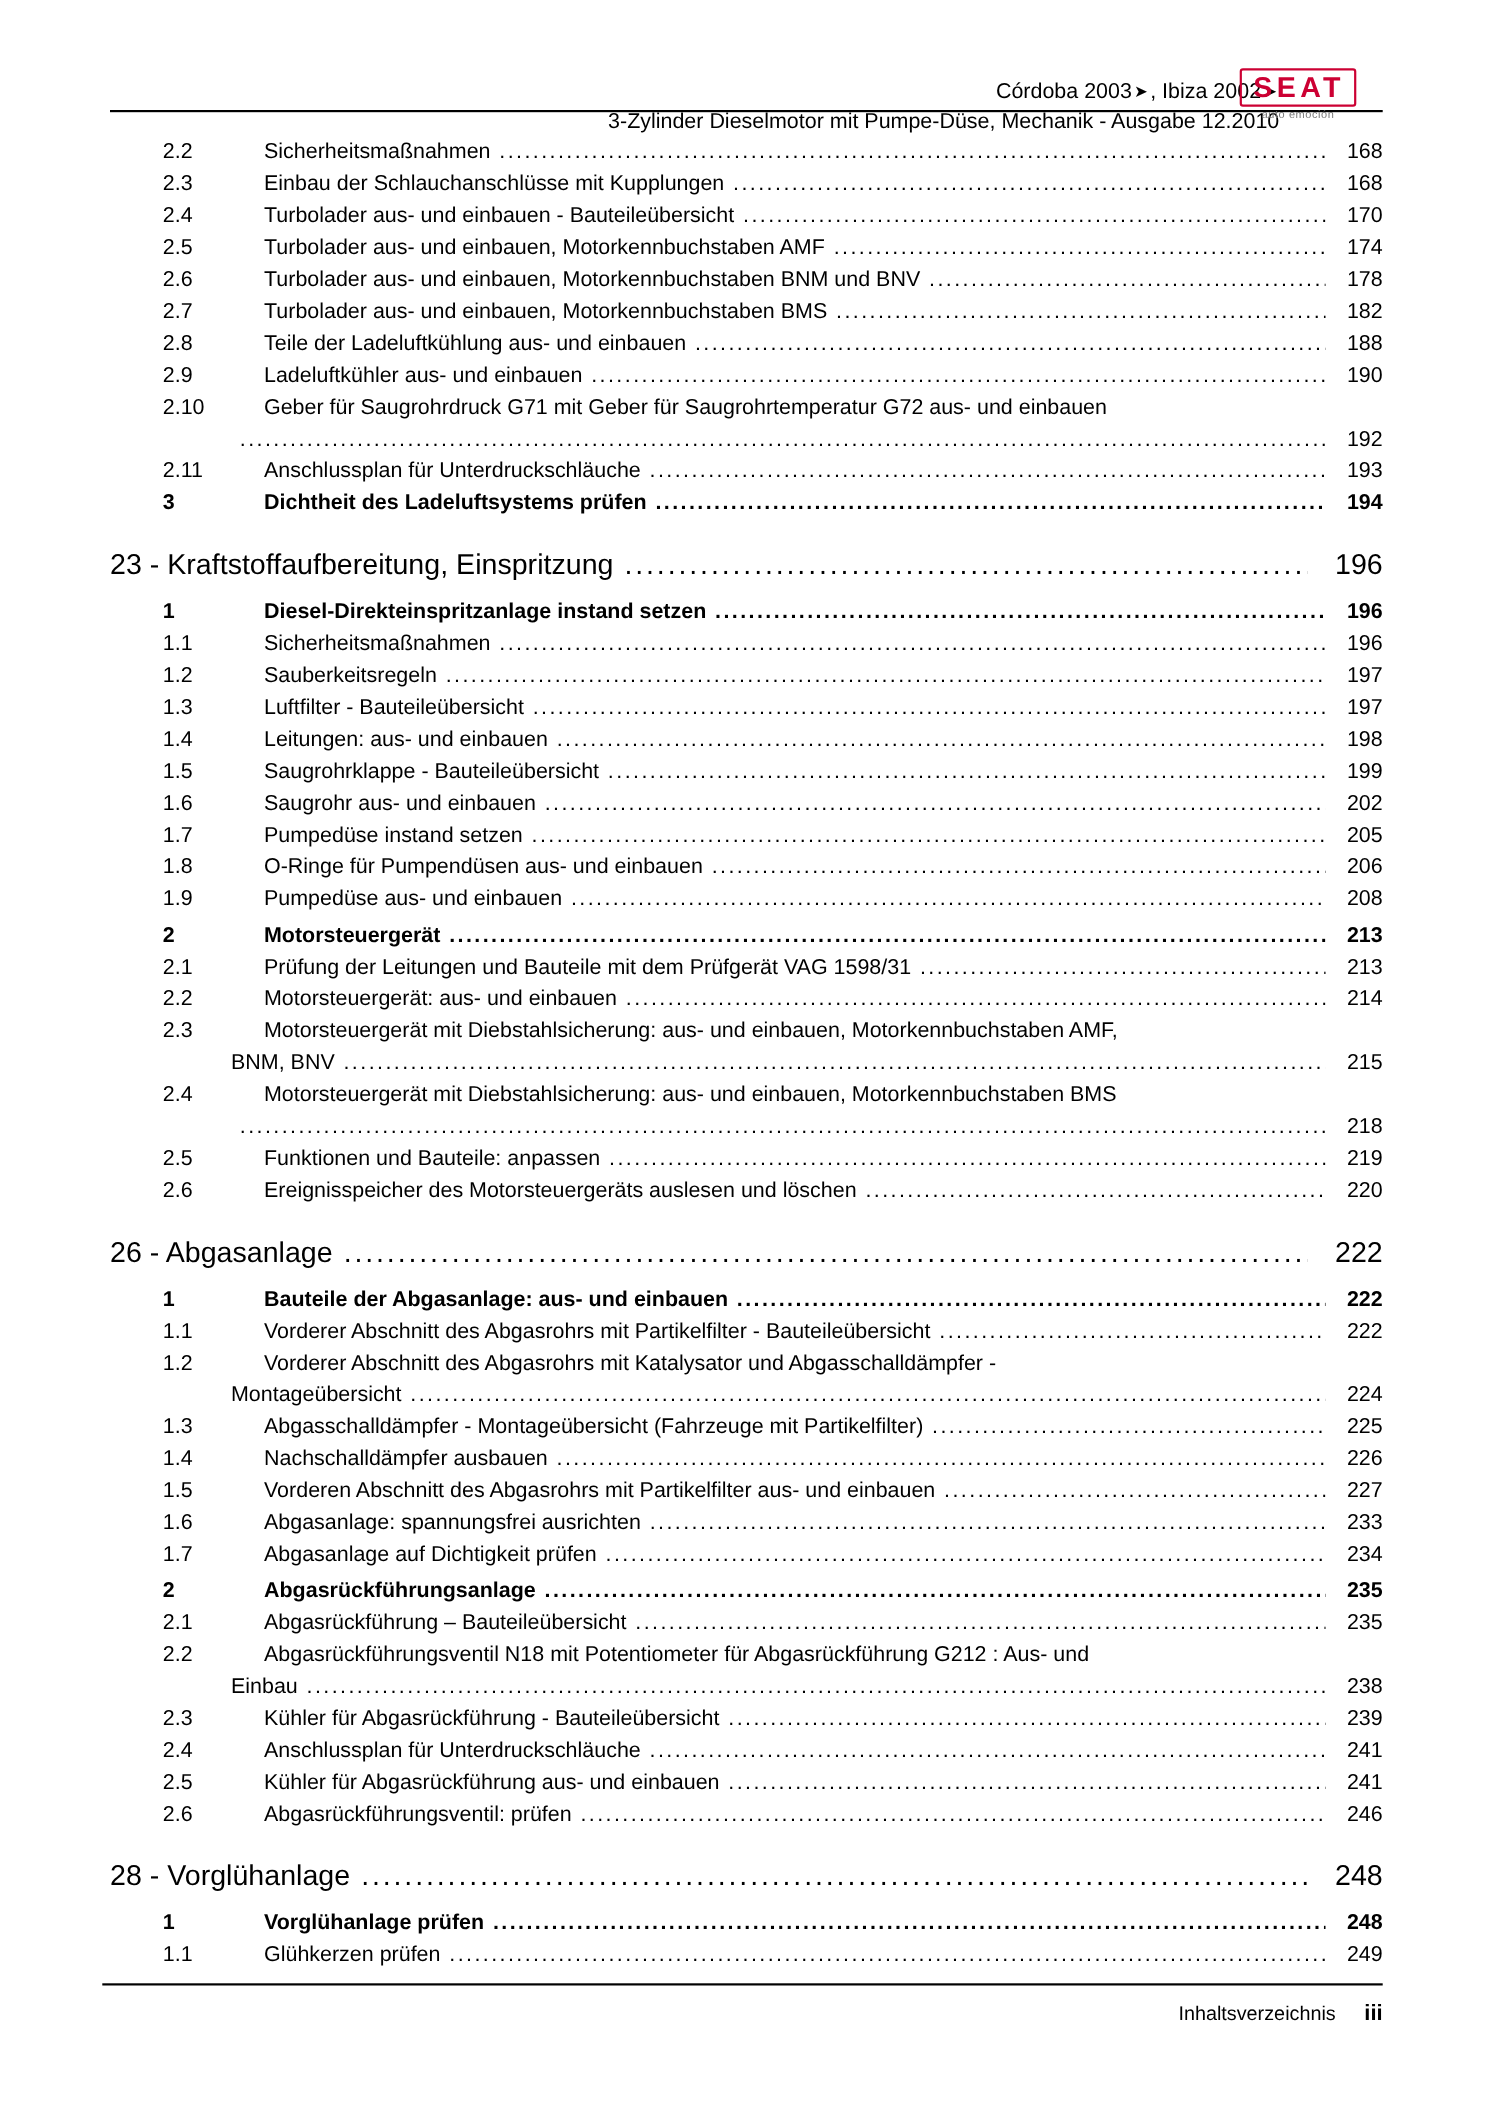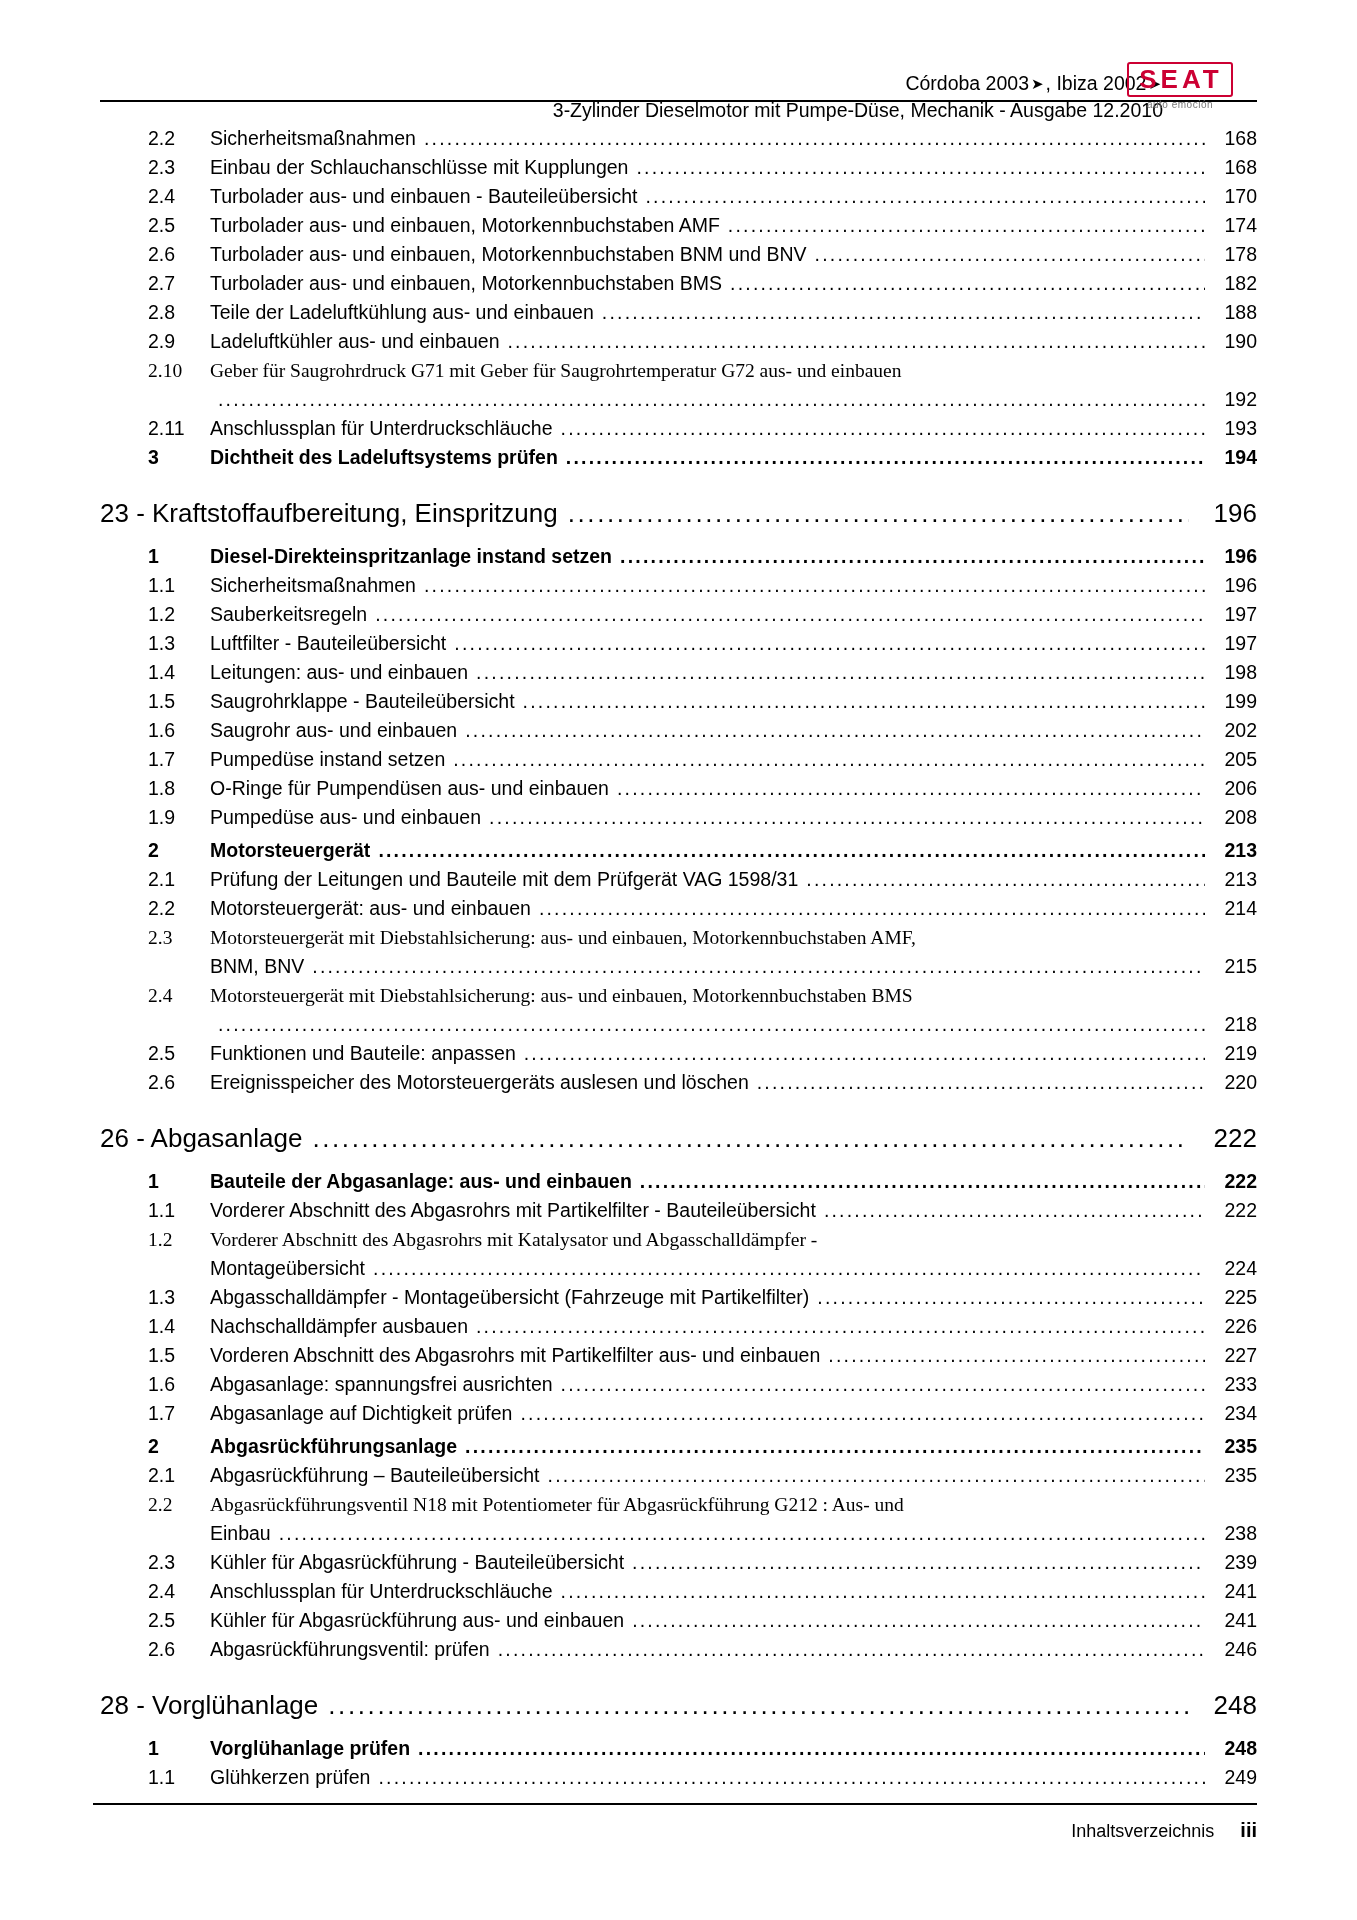--- a/index.html
+++ b/index.html
@@ -92,20 +92,21 @@
     flex: 0 0 auto;
     text-align: left;
   }
   .num.lvl1 { width: 62px; margin-left: 48px; }
   .num.lvl2 { width: 62px; margin-left: 48px; }
   .title-wrap {
     flex: 1 1 auto;
     display: flex;
     align-items: baseline;
     min-width: 0;
+    margin-left: 30px;
   }
   .title {
     white-space: nowrap;
   }
   .dots {
     flex: 1 1 auto;
     overflow: hidden;
     white-space: nowrap;
     margin: 0 6px 0 8px;
     color: #000;
@@ -119,21 +120,20 @@
     text-align: right;
   }
 
   
   .entry.wrapped {
     display: block;
   }
   .entry.wrapped .row1 {
     display: flex;
     align-items: center;
-    font-family: Liberation Serif, serif;
   }
   .entry.wrapped .row2 {
     display: flex;
     align-items: baseline;
     margin-left: 110px;
   }
   .entry.wrapped .row1 .title-wrap {
     display: block;
   }
   .entry.wrapped .row2 .title {

